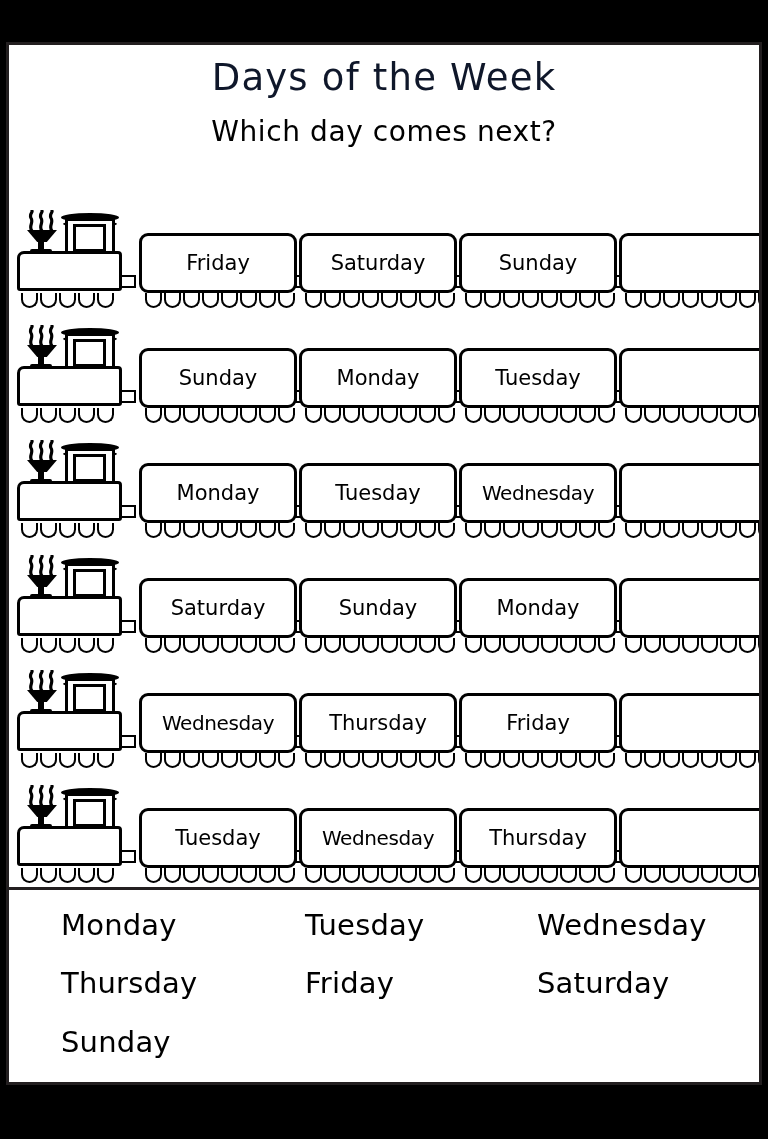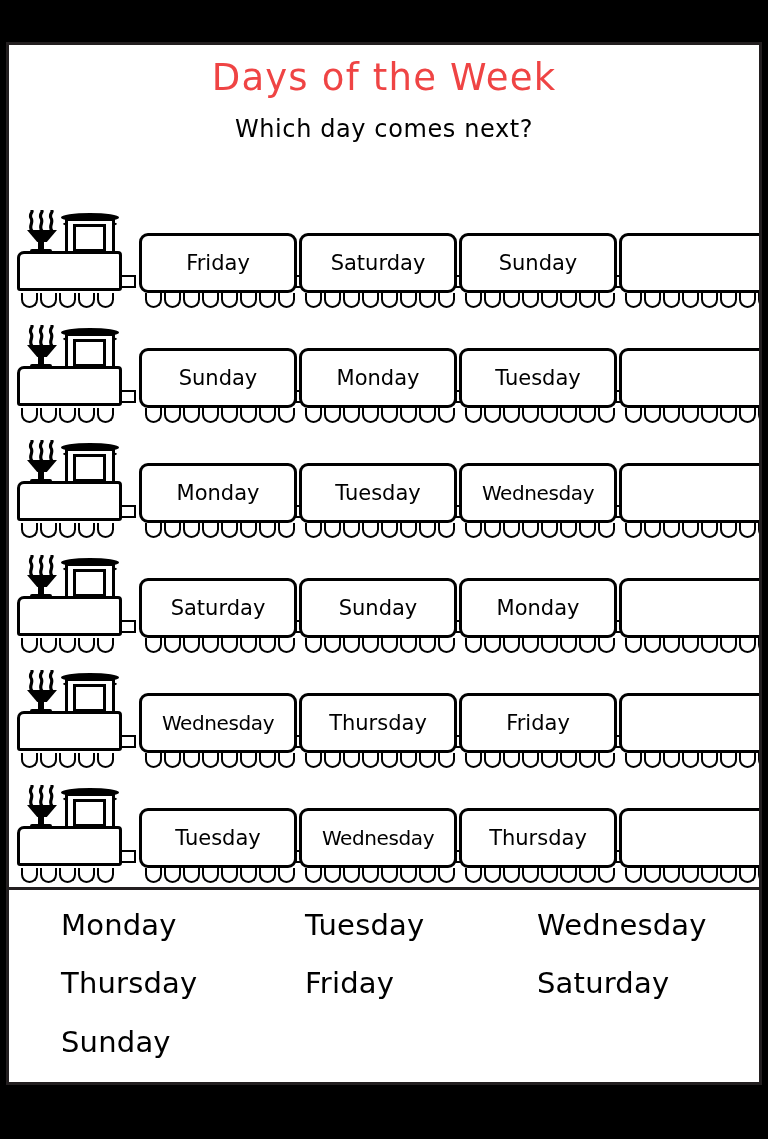--- a/index.html
+++ b/index.html
@@ -30,27 +30,27 @@
   
   .title-block {
     text-align: center;
     padding-top: 12px;
   }
   #page-title {
     font-family: "DejaVu Sans", sans-serif;
     font-size: 37px;
     font-weight: 400;
     letter-spacing: 1.2px;
-    color: #ef4444;
+    color: #0f172a;
     margin: 0;
     line-height: 1.15;
   }
   #page-subtitle {
     font-family: "DejaVu Sans", sans-serif;
-    font-size: 24px;
+    font-size: 28px;
     font-weight: 400;
     letter-spacing: 0.6px;
     color: #000;
     margin: 16px 0 0 0;
     line-height: 1.15;
   }
 
   
   #trains-area {
     position: absolute;

